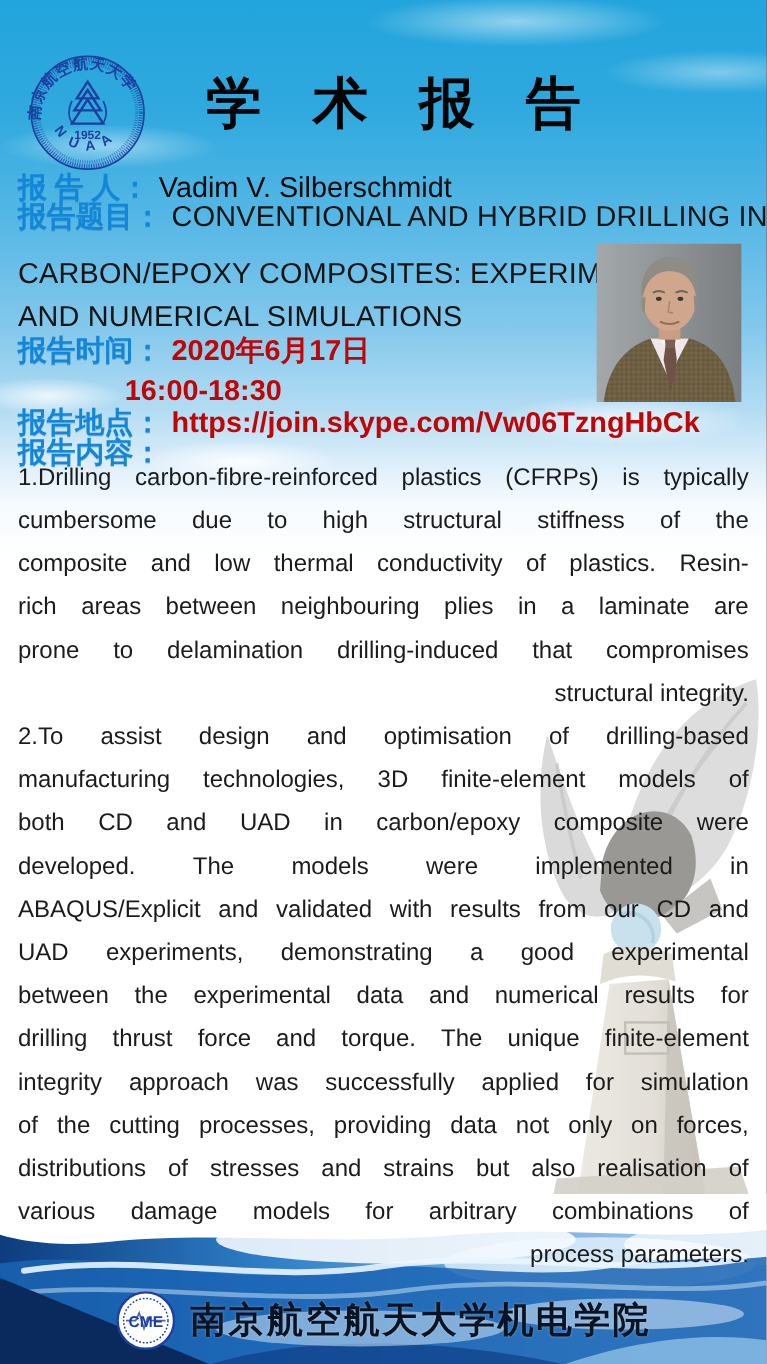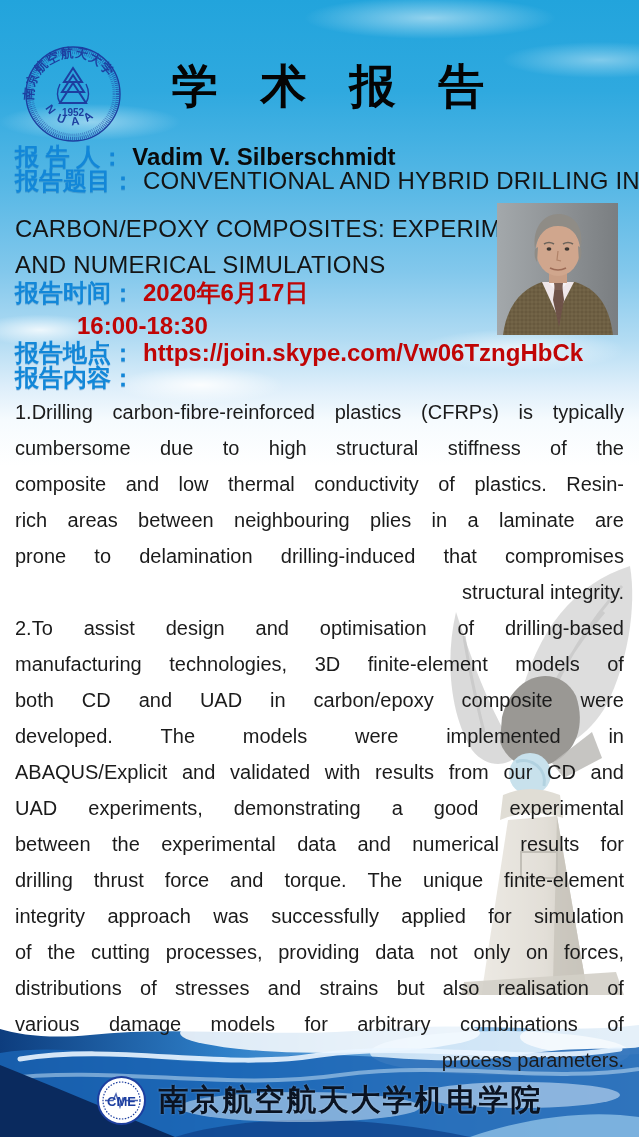--- a/index.html
+++ b/index.html
@@ -18,35 +18,35 @@
   .layer{position:absolute;}
   
   .seal{left:22px; top:44px; width:102px; height:100px; z-index:5;}
   .main-title{
     left:0; top:56px; width:100%; z-index:5; text-align:center; padding-left:32px; box-sizing:border-box;
     font-size:46px; font-weight:800; letter-spacing:15px; color:#040404;
   }
   
   .row{position:absolute; left:15px; z-index:6; white-space:nowrap; font-size:24px; line-height:32px;}
   .lbl{color:#1287d8; font-weight:700; margin-right:8px; text-shadow:0 1px 0 rgba(10,80,150,.25);}
-  .bold-black{color:#0a0a0a; font-weight:700;}
+  .bold-black{color:#0a0a0a; font-weight:400;}
   .caps{color:#141414; font-weight:400; letter-spacing:.2px;}
   .red{color:#c00505; font-weight:700;}
   .r-speaker{top:141px;}
   .r-topic1{top:165px;}
   .r-topic2{top:213px;}
   .r-topic3{top:249px;}
   .r-time{top:277px;}
-  .r-hours{top:310px; margin-left:62px;}
+  .r-hours{top:310px; margin-left:89px;}
   .r-venue{top:337px;}
   .r-content{top:362px;}
   
   .photo{left:497px; top:203px; width:121px; height:132px; z-index:6;}
   
-  .abstract{left:15px; top:394px; width:609px; z-index:6; color:#1b1b1b; font-size:20px;}
+  .abstract{left:15px; top:380px; width:609px; z-index:6; color:#1b1b1b; font-size:20px;}
   .abs-line{display:flex; justify-content:space-between; height:36px; line-height:36px; white-space:pre;}
   .abs-line.last{display:block; text-align:right;}
   
   .eagle{left:424px; top:552px; width:215px; height:486px; z-index:2;}
   .sea{left:0; top:995px; width:639px; height:142px; z-index:4;}
   
   .footer{left:0; top:1076px; width:100%; z-index:7; display:flex; justify-content:center; align-items:center; gap:13px;}
   .cme-logo{width:49px; height:49px; flex:0 0 auto;}
   .org-name{
     font-family:"DejaVu Serif", serif; font-size:30px; font-weight:700; color:#0a1322; letter-spacing:2px;

